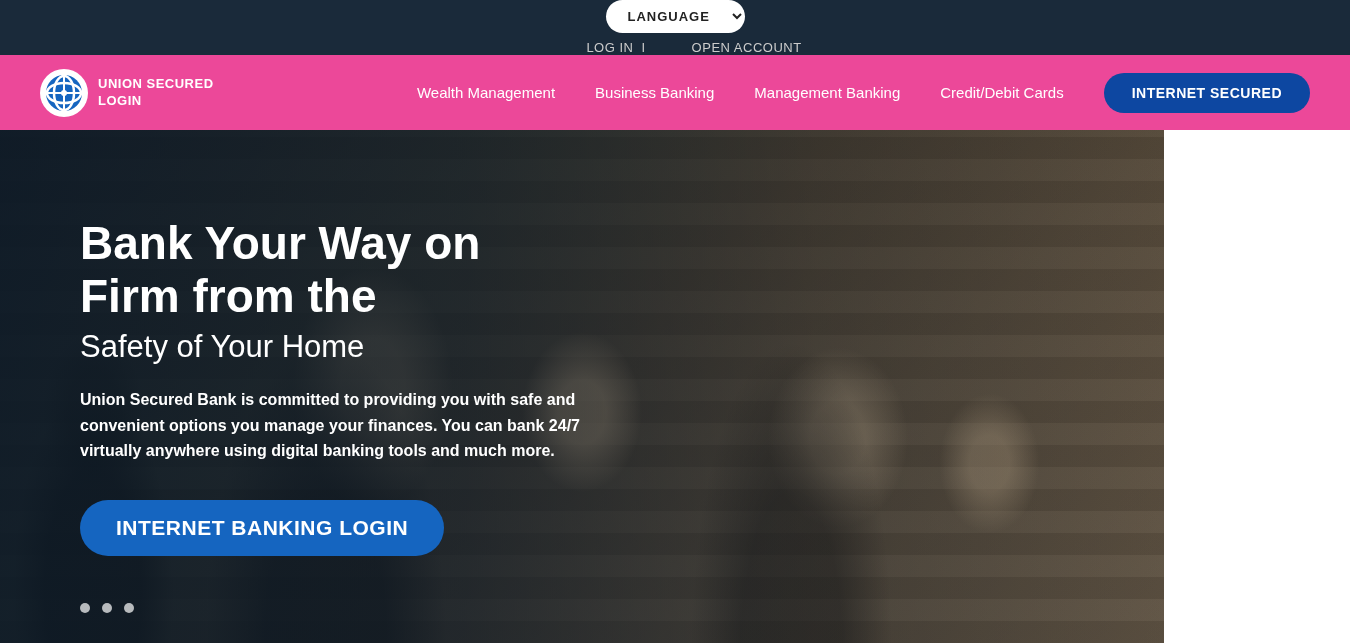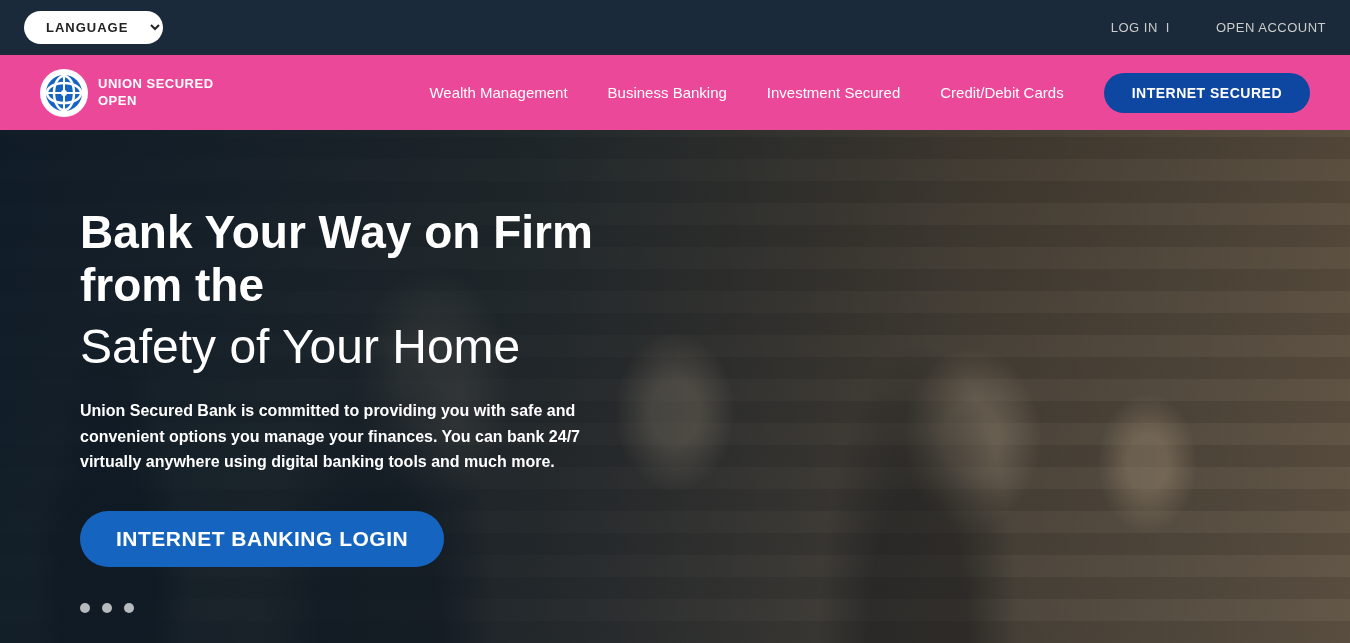--- a/index.html
+++ b/index.html
@@ -6,20 +6,21 @@
     body { font-family: Arial, sans-serif; width: 1350px; overflow-x: hidden; }
 
     
     .top-bar {
       background-color: #1a2a3a;
       height: 55px;
       display: flex;
       align-items: center;
       justify-content: space-between;
       padding: 0 24px;
+      flex-direction: column;
     }
     .language-select {
       background: white;
       border: none;
       border-radius: 20px;
       padding: 8px 18px;
       font-size: 13px;
       font-weight: bold;
       color: #222;
       cursor: pointer;
@@ -105,21 +106,21 @@
       font-size: 14px;
       font-weight: bold;
       cursor: pointer;
       letter-spacing: 0.5px;
       white-space: nowrap;
     }
 
     
     .hero {
       position: relative;
-      width: 1350px;
+      width: 1164px;
       height: 513px;
       overflow: hidden;
     }
     .hero-bg {
       position: absolute;
       top: 0; left: 0;
       width: 100%; height: 100%;
       background: linear-gradient(
         to right,
         rgba(10, 25, 40, 0.85) 0%,
@@ -183,21 +184,21 @@
       padding: 60px 60px 60px 80px;
     }
     .hero-title-bold {
       font-size: 46px;
       font-weight: 900;
       color: white;
       line-height: 1.15;
       margin-bottom: 4px;
     }
     .hero-title-light {
-      font-size: 48px;
+      font-size: 31px;
       font-weight: 300;
       color: white;
       line-height: 1.3;
       margin-bottom: 20px;
     }
     .hero-description {
       font-size: 16px;
       font-weight: bold;
       color: white;
       line-height: 1.6;
@@ -259,28 +260,28 @@
         <circle cx="19" cy="19" r="18" fill="#1565c0"></circle>
         <ellipse cx="19" cy="19" rx="10" ry="17" fill="none" stroke="white" stroke-width="2.5"></ellipse>
         <ellipse cx="19" cy="19" rx="17" ry="10" fill="none" stroke="white" stroke-width="2.5"></ellipse>
         <circle cx="19" cy="19" r="3" fill="white"></circle>
         <line x1="2" y1="19" x2="36" y2="19" stroke="white" stroke-width="2"></line>
         <line x1="19" y1="2" x2="19" y2="36" stroke="white" stroke-width="2"></line>
       </svg>
     </div>
     <div class="logo-text">
       <div>UNION SECURED</div>
-      <div>OPEN</div>
+      <div>LOGIN</div>
     </div>
   </div>
 
   <div class="nav-links">
     <a class="nav-link" href="#">Wealth Management</a>
     <a class="nav-link" href="#">Business Banking</a>
-    <a class="nav-link" href="#">Investment Secured</a>
+    <a class="nav-link" href="#">Management Banking</a>
     <a class="nav-link" href="#">Credit/Debit Cards</a>
     <button class="internet-banking-btn">INTERNET SECURED</button>
   </div>
 </nav>
 
 <section class="hero">
   <div class="hero-photo"></div>
   <div class="hero-people"></div>
   <div class="hero-bg"></div>
 

